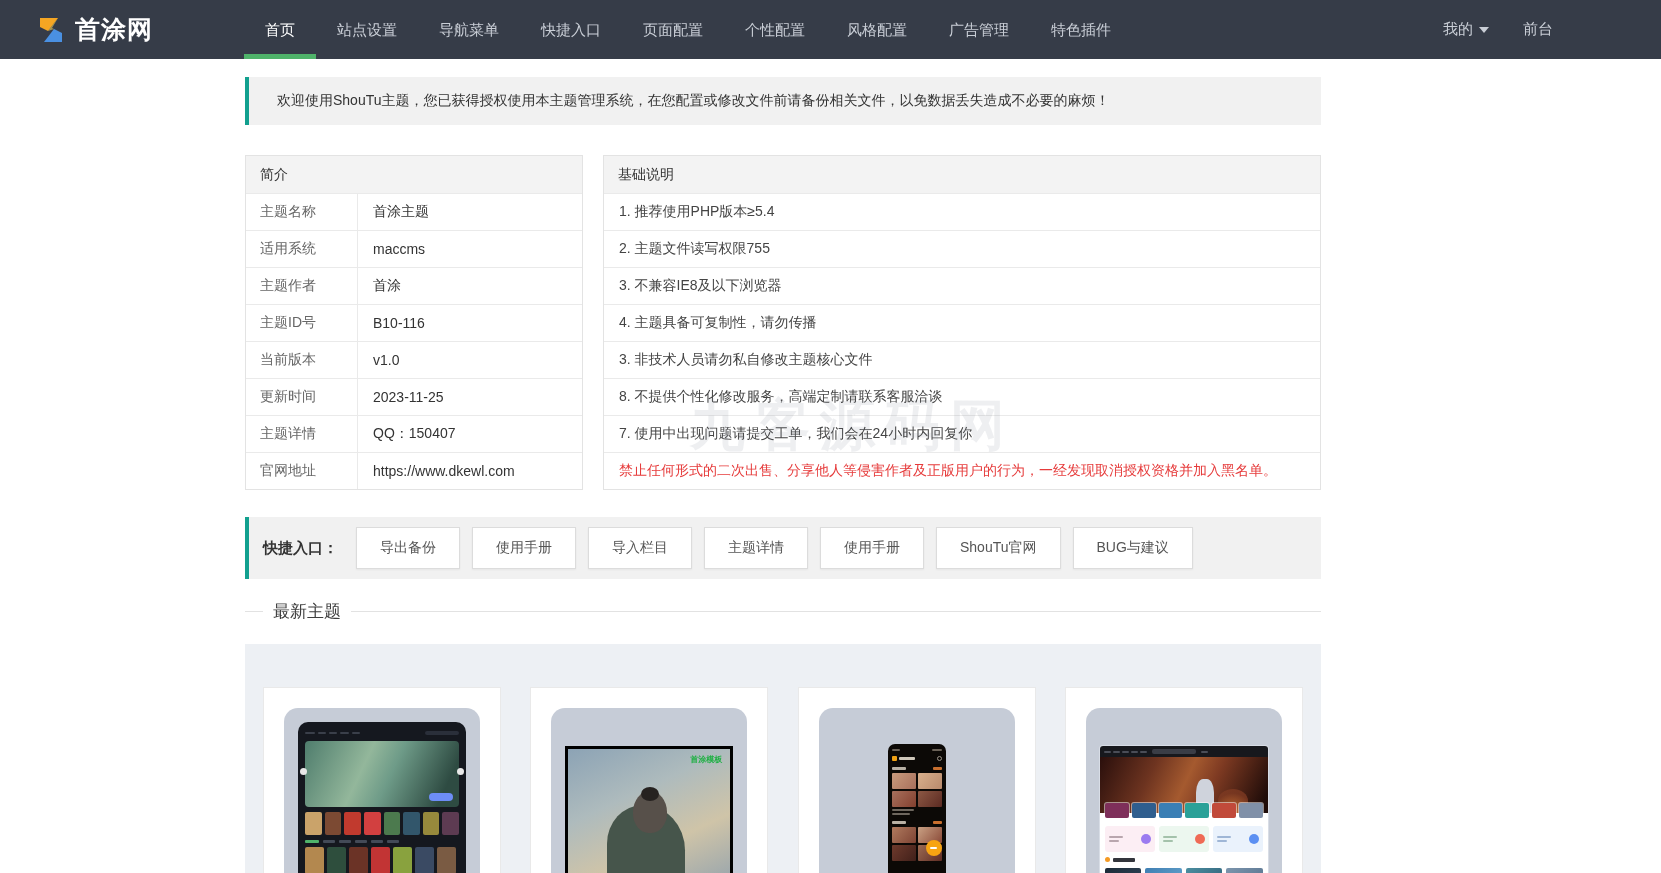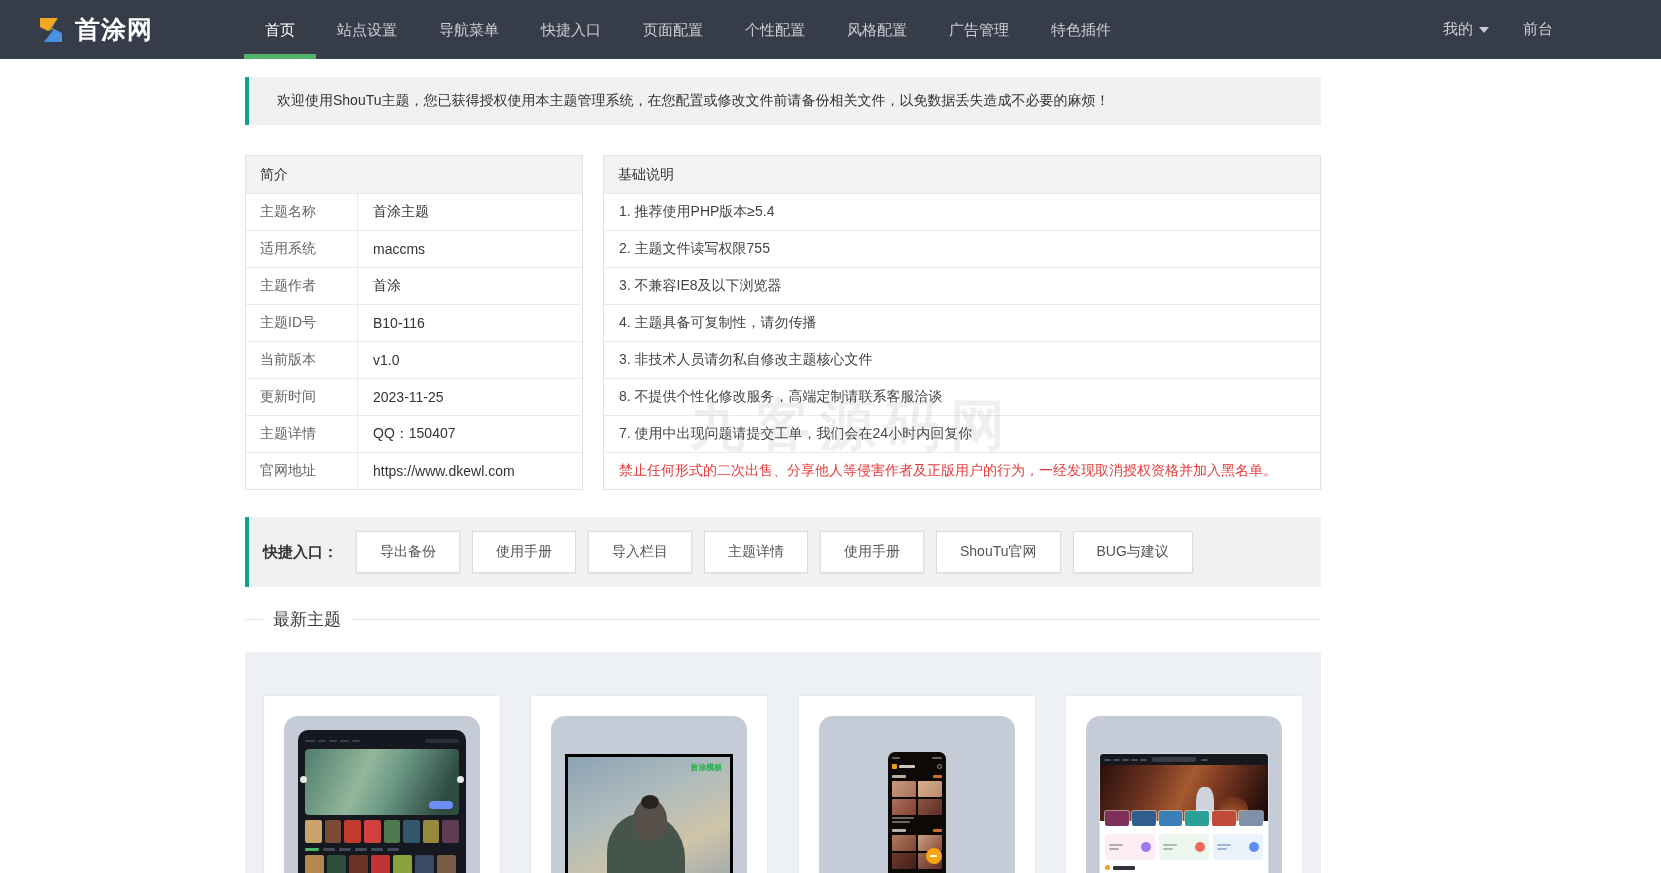--- a/index.html
+++ b/index.html
@@ -33,21 +33,21 @@
   .tbl-header{height:37px;background:#f3f3f3;display:flex;align-items:center;padding-left:14px;
     font-size:14px;color:#333;}
   .tbl-row{height:37px;display:flex;align-items:stretch;border-top:1px solid #eaeaea;font-size:14px;}
   .cell-label{width:112px;flex-shrink:0;display:flex;align-items:center;padding-left:14px;color:#666;
     border-right:1px solid #eaeaea;}
   .cell-value{display:flex;align-items:center;padding-left:15px;color:#333;}
   .note-cell{display:flex;align-items:center;padding-left:15px;color:#444;width:100%;}
   .note-warning{color:#e63b3b;}
 
   
-  .quick{margin-top:27px;height:70px;background:#f1f1f1;border-left:4px solid #12a08f;
+  .quick{margin-top:27px;height:62px;background:#f1f1f1;border-left:4px solid #12a08f;
     display:flex;align-items:center;padding-left:14px;}
   .quick-label{font-size:15px;font-weight:bold;color:#333;margin-right:6px;}
   .quick-btn{margin-left:12px;background:#fff;border:1px solid #dcdcdc;padding:11px 23px;font-size:14px;
     color:#555;cursor:pointer;box-shadow:0 1px 2px rgba(0,0,0,.05);font-family:inherit;}
 
   
   .section-title{margin-top:20px;display:flex;align-items:center;gap:10px;height:24px;}
   .st-line-short{width:18px;height:1px;background:#e2e2e2;}
   .st-text{font-size:17px;color:#3d3d3d;white-space:nowrap;}
   .st-line-long{flex:1;height:1px;background:#e2e2e2;}

